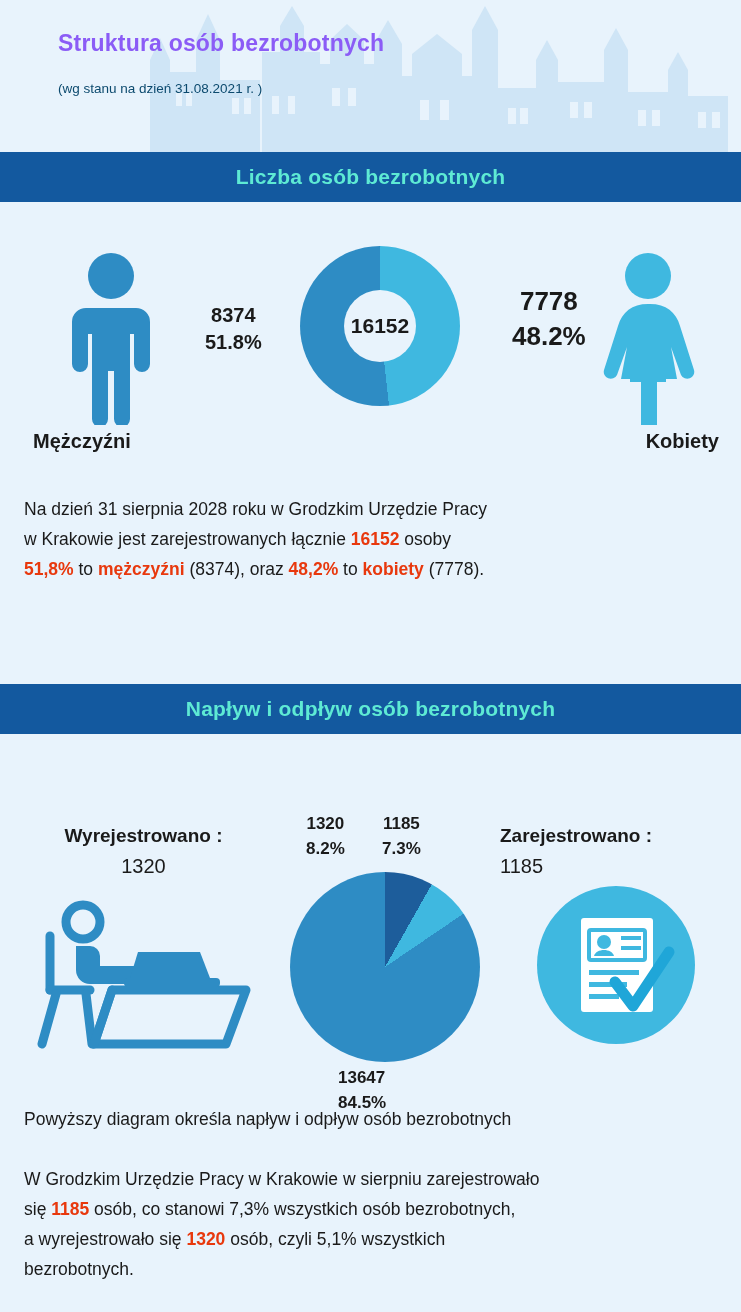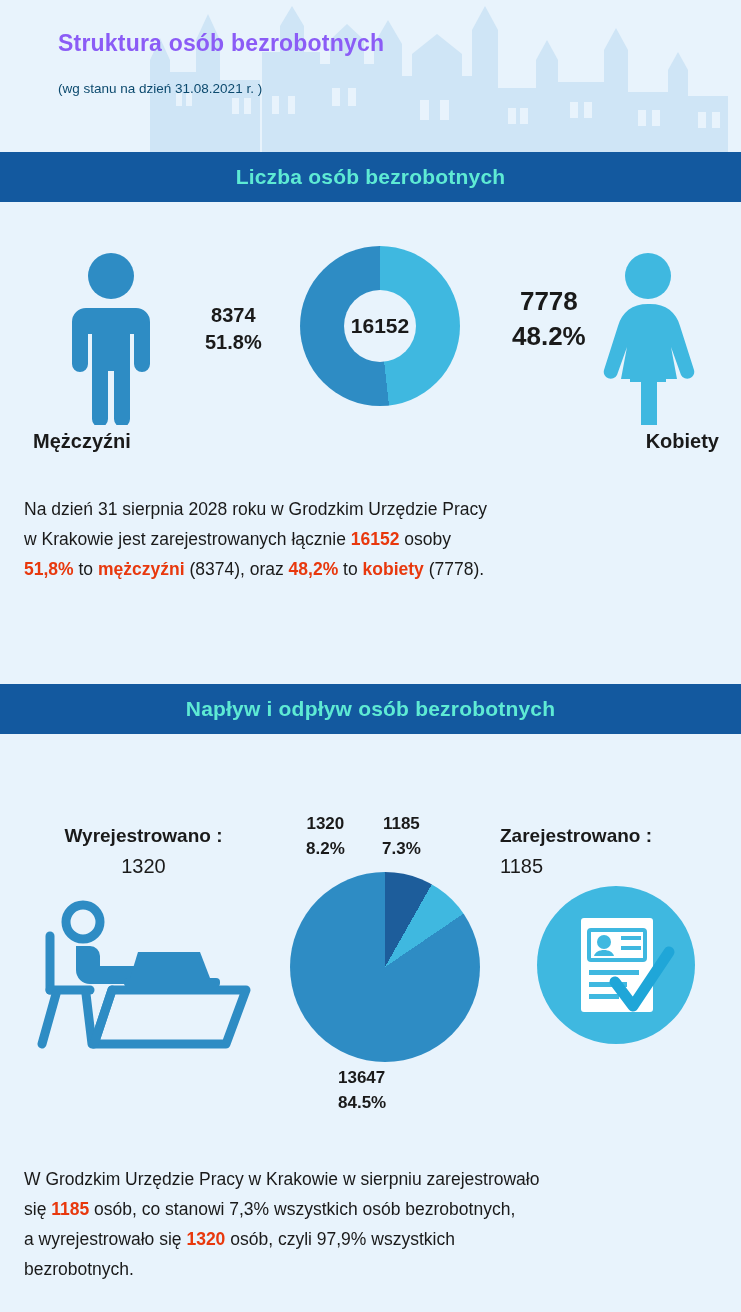--- a/index.html
+++ b/index.html
@@ -334,20 +334,20 @@
       <rect x="84" y="50" width="20" height="4" fill="#3fb8e0"></rect>
       <rect x="84" y="60" width="20" height="4" fill="#3fb8e0"></rect>
       <rect x="52" y="84" width="50" height="5" fill="#3fb8e0"></rect>
       <rect x="52" y="96" width="38" height="5" fill="#3fb8e0"></rect>
       <rect x="52" y="108" width="30" height="5" fill="#3fb8e0"></rect>
       <path d="M78 96 L96 120 L132 66" fill="none" stroke="#1fa6d8" stroke-width="11" stroke-linecap="round" stroke-linejoin="round"></path>
     </svg>
   </div>
 
   <div class="para2">
-    <br>
+    <span>Powyższy diagram określa napływ i odpływ osób bezrobotnych</span><br>
     <br>
     <span>W Grodzkim Urzędzie Pracy w Krakowie w sierpniu zarejestrowało</span><br>
     <span>się </span><span class="hl">1185</span><span> osób, co stanowi 7,3% wszystkich osób bezrobotnych,</span><br>
-    <span>a wyrejestrowało się </span><span class="hl">1320</span><span> osób, czyli 97,9% wszystkich</span><br>
+    <span>a wyrejestrowało się </span><span class="hl">1320</span><span> osób, czyli 5,1% wszystkich</span><br>
     <span>bezrobotnych.</span>
   </div>
 </div>
 
 </body></html>

